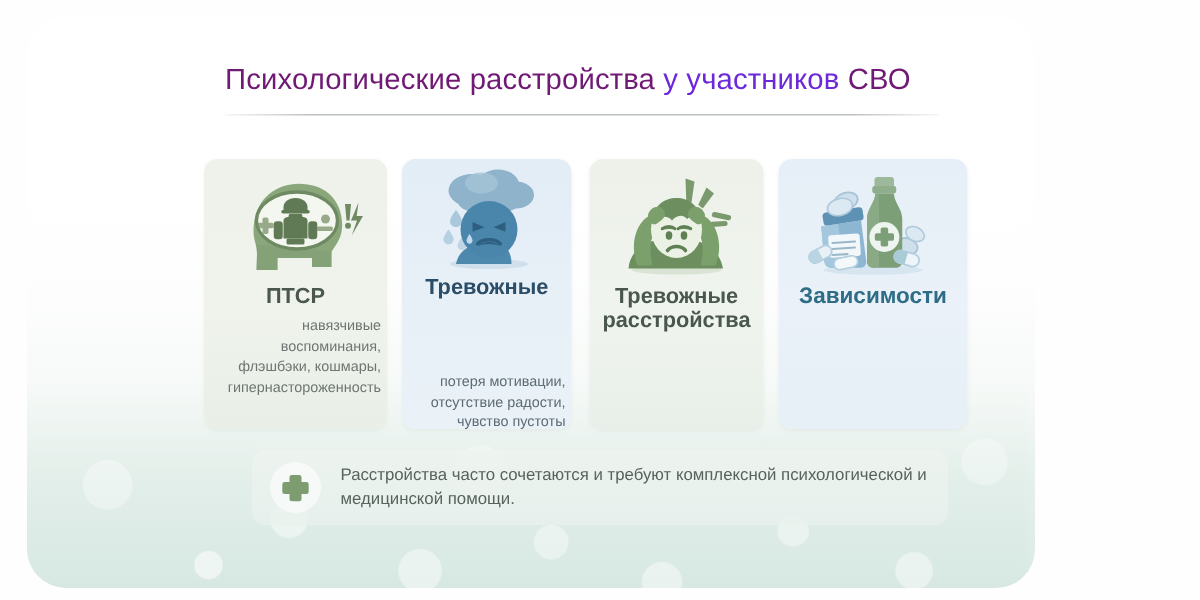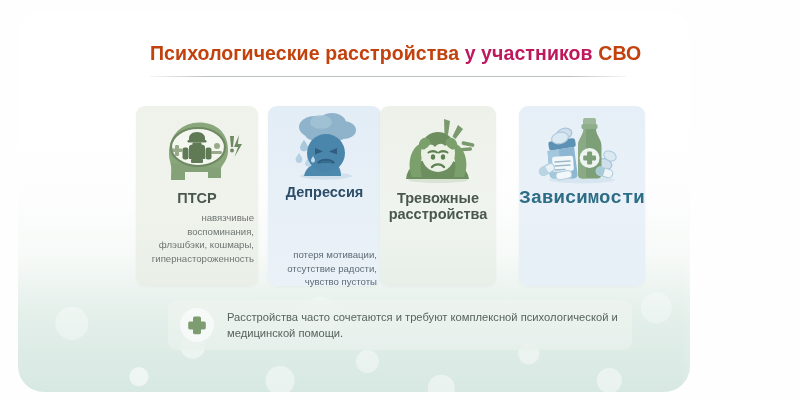--- a/index.html
+++ b/index.html
@@ -38,46 +38,46 @@
     position:absolute;right:0;top:0;width:120px;height:100%;
     background:linear-gradient(90deg,rgba(254,254,254,0) 0%,rgba(254,254,254,.85) 62%,rgba(254,254,254,1) 100%);
     pointer-events:none;
   }
 
   
   .header{position:absolute;left:150px;top:40px;width:480px;}
   .title{
     font-size:19.5px;line-height:26px;color:#6d7a74;letter-spacing:.1px;white-space:nowrap;
   }
-  .title .strong{font-weight:bold;color:#c2410c;}
-  .title .light{font-weight:bold;color:#be185d;}
+  .title .strong{font-weight:normal;color:#701a75;}
+  .title .light{font-weight:normal;color:#6d28d9;}
   .divider{
     position:absolute;left:150px;top:76px;width:476px;height:1px;
     background:linear-gradient(90deg,rgba(190,196,193,.15),rgba(176,183,180,.85) 12%,rgba(176,183,180,.85) 88%,rgba(190,196,193,.15));
   }
 
   
   .cards{position:absolute;left:136px;top:106px;width:514px;height:180px;}
   .card{
     position:absolute;top:0;height:180px;border-radius:9px;
     display:flex;flex-direction:column;align-items:center;
     box-shadow:0 1px 3px rgba(110,125,118,.07);
   }
   .c1{left:0px;width:122px;background:linear-gradient(180deg,#eef2ea 0%,#eff3ec 55%,#e9efe7 100%);}
   .c2{left:132px;width:113px;background:linear-gradient(180deg,#e3edf6 0%,#e8f0f7 55%,#eaf2f8 100%);}
-  .c3{left:244px;width:116px;background:linear-gradient(180deg,#edf1ea 0%,#f0f4ee 55%,#e8efe9 100%);}
+  .c3{left:257px;width:116px;background:linear-gradient(180deg,#edf1ea 0%,#f0f4ee 55%,#e8efe9 100%);}
   .c4{left:383px;width:126px;background:linear-gradient(180deg,#e6eff7 0%,#eaf1f8 55%,#e7f0f7 100%);}
 
   .icon-wrap{height:78px;display:flex;align-items:center;justify-content:center;margin-top:4px;}
   .card-title{
     font-weight:bold;text-align:center;line-height:16px;margin-top:2px;
   }
   .t-green{color:#4a574f;font-size:14.5px;text-align:center;}
   .t-blue{color:#2b4d68;font-size:14.5px;}
-  .t-teal{color:#2e6d86;font-size:19px;font-family:Liberation Mono, monospace;}
+  .t-teal{color:#2e6d86;font-size:15px;}
   .card-desc{
     text-align:right;color:#6f7672;font-size:9.6px;line-height:13.6px;
     margin-top:5px;padding:0 4px;
   }
   .desc-blue{color:#5d6b75;margin-top:48px;}
 
   
   .note{
     position:absolute;left:168px;top:300px;width:464px;height:50px;
     border-radius:9px;
@@ -179,21 +179,21 @@
             <path d="M33 38 L41 41.5 L33 44.5 Z"></path>
             <path d="M55 38 L47 41.5 L55 44.5 Z"></path>
             <path d="M37 54 C40 50.5 48 50.5 51 54 C48 52.2 40 52.2 37 54 Z"></path>
           </g>
           <path d="M36.5 52.5 C40 49 48 49 51.5 52.5" stroke="#2e5f80" stroke-width="2.4" fill="none" stroke-linecap="round"></path>
           <g fill="#cfe3ef" opacity=".9">
             <path d="M31 46 C31 46 29 49 29 50.4 C29 51.6 29.9 52.5 31 52.5 C32.1 52.5 33 51.6 33 50.4 C33 49 31 46 31 46 Z"></path>
           </g>
         </svg>
       </div>
-      <div class="card-title t-blue">Депрессия</div>
+      <div class="card-title t-blue">Тревожные</div>
       <div class="card-desc desc-blue">потеря мотивации, отсутствие радости, чувство пустоты</div>
     </div>
 
     <div class="card c3">
       <div class="icon-wrap">
         <svg width="92" height="72" viewBox="0 0 92 72">
           <ellipse cx="46" cy="67" rx="30" ry="3" fill="#c3d3b9" opacity=".5"></ellipse>
 
           <g fill="#7a9a6e">
             <path d="M52 6 L58 8 L56 22 L52.5 21 Z"></path>

